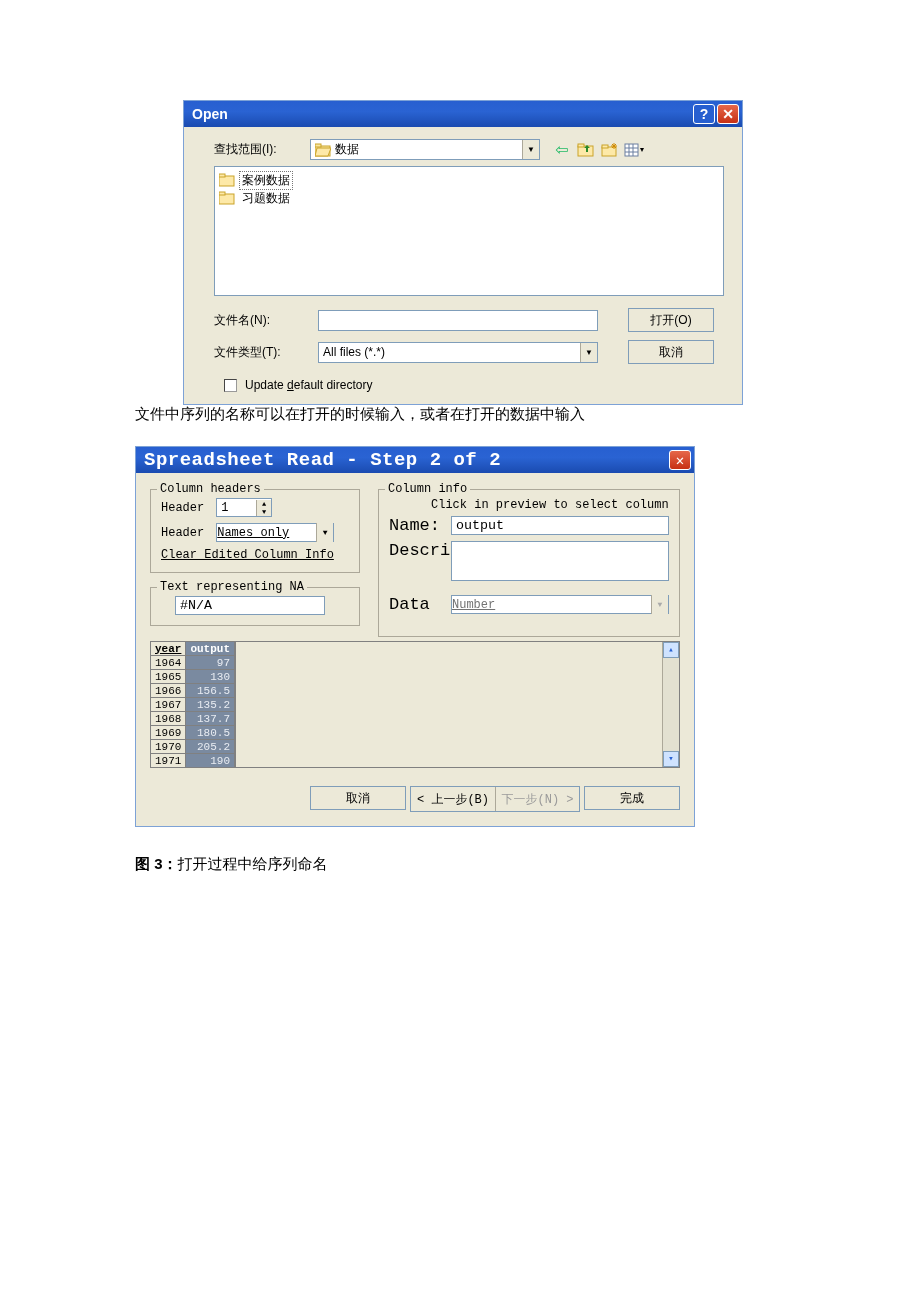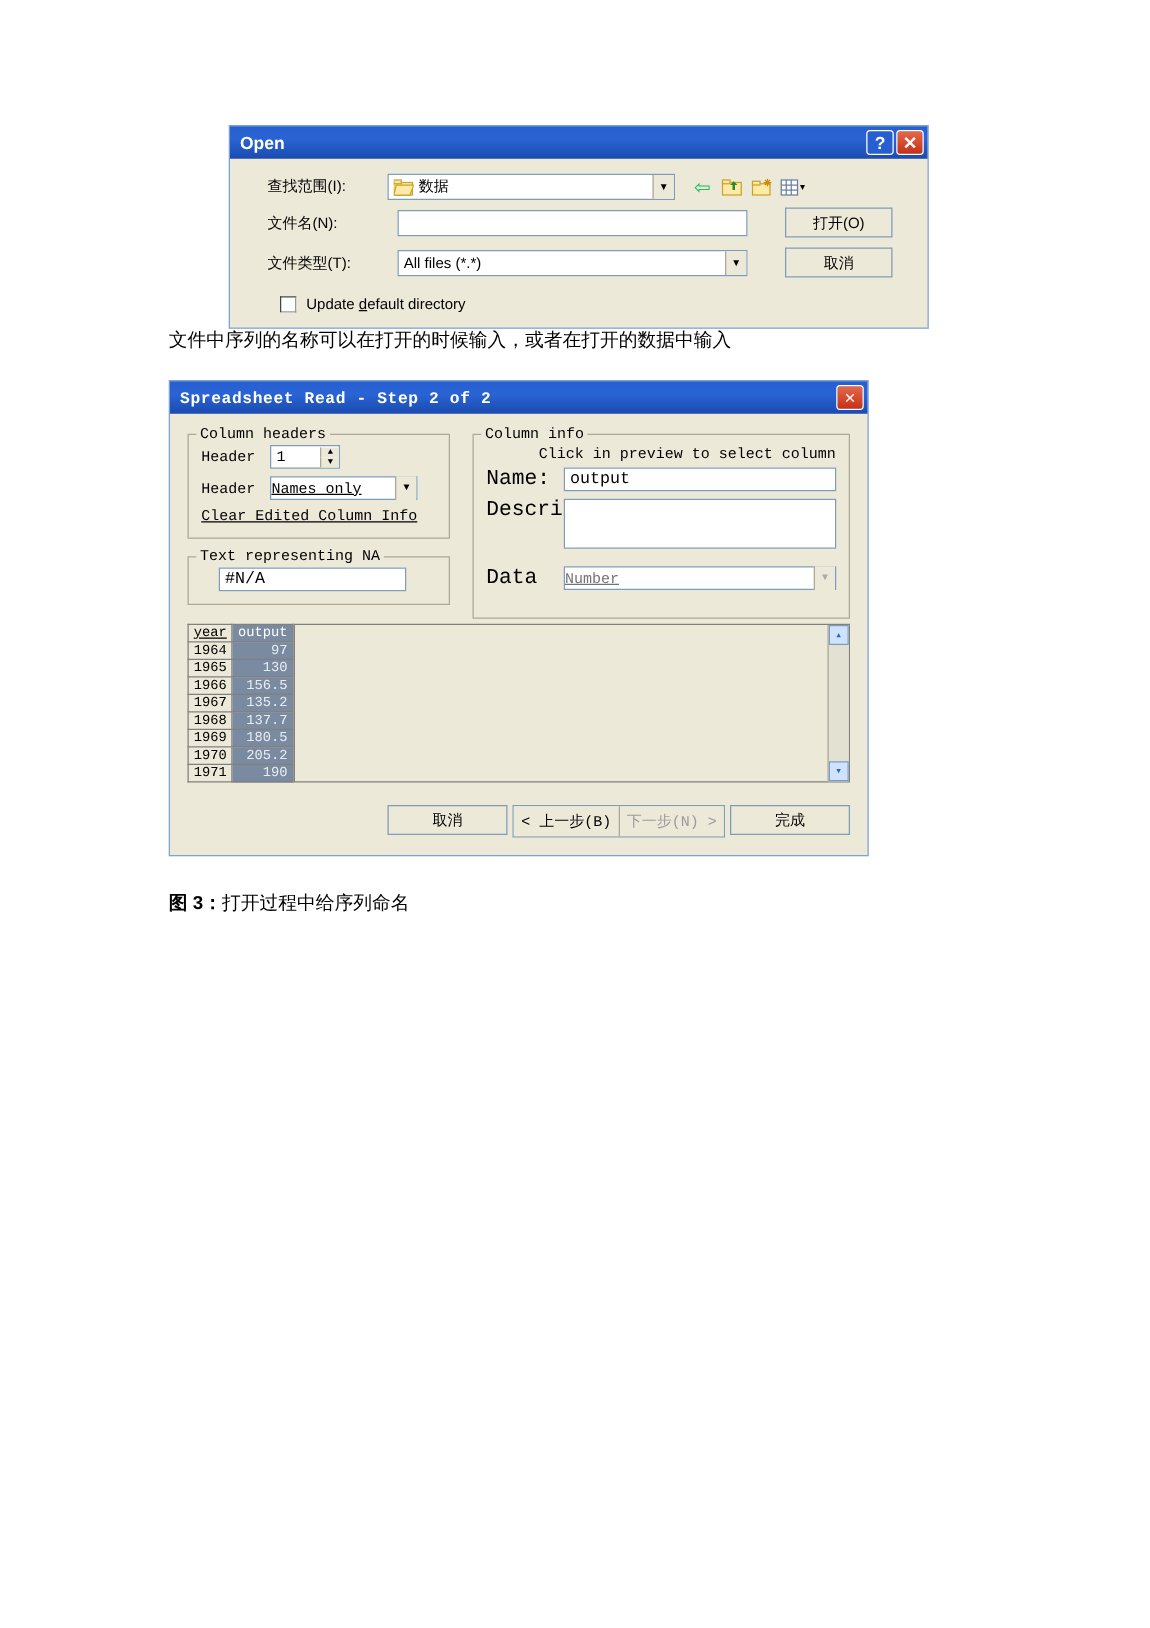--- a/index.html
+++ b/index.html
@@ -122,21 +122,21 @@
   }
 
   .dlg1-grid { display:grid; grid-template-columns: 98px 280px 110px; gap:8px 6px; align-items:center; }
   .dlg1-grid .btn-col { display:flex; justify-content:flex-end; }
   .update-row { display:flex; align-items:center; gap:8px; margin-top:14px; margin-left:10px;}
   .update-row .cb { width:13px; height:13px; border:1px inset #999; background:#fff; }
   .underline-d { text-decoration: underline; text-decoration-color:#000; }
 
   
   .dlg2 { width: 560px; font-family: "Courier New", SimSun, monospace; font-size:12px; }
-  .dlg2 .titlebar .title-text { font-family: "Courier New", monospace; font-weight:bold; font-size:13px; letter-spacing:0.5px;}
+  .dlg2 .titlebar .title-text { font-family: "Courier New", monospace; font-weight:bold; font-size:19px; letter-spacing:0.5px;}
   .dlg2 .body { padding: 10px 14px 14px 14px; }
   .dlg2 .top-row { display:flex; gap:18px; }
   .fset {
     border:1px solid #aca899;
     padding:8px 10px 10px 10px;
     position:relative;
     margin-top:6px;
   }
   .fset > .legend {
     position:absolute; top:-8px; left:6px; background:#ece9d8; padding:0 3px; font-size:12px;
@@ -177,21 +177,21 @@
     font-family:"Courier New",monospace;
     font-size:11px;
   }
   .preview-table td, .preview-table th {
     border:1px solid #808080;
     padding:0 4px;
     height:14px;
     text-align:right;
     background:#ece9d8;
   }
-  .preview-table th { font-weight:normal; }
+  .preview-table th { font-weight:bold; }
   .preview-table th.year { text-decoration:underline; }
   .preview-table th.selcol { background:#7a8aa0; color:#fff; }
   .preview-table td.output { background:#7a8aa0; color:#e8ecf2; }
   .preview-rest {
     flex:1; border:1px solid #808080; background:#ece9d8; position:relative;
   }
   .scroll-stub {
     position:absolute; right:0; top:0; bottom:0; width:17px;
     background:#e3e1d1; border-left:1px solid #aca899;
     display:flex; flex-direction:column; justify-content:space-between;
@@ -266,20 +266,40 @@
                 <line x1="1" y1="6" x2="14" y2="6" stroke="#6a7fa0"></line>
                 <line x1="1" y1="10" x2="14" y2="10" stroke="#6a7fa0"></line>
                 <line x1="5" y1="2" x2="5" y2="14" stroke="#6a7fa0"></line>
                 <line x1="9" y1="2" x2="9" y2="14" stroke="#6a7fa0"></line>
                 <polygon points="16,6 20,6 18,10" fill="#000"></polygon>
               </svg>
           </span>
         </div>
       </div>
 
+      <div class="listbox">
+        <div class="folder-item selected">
+          <span class="folder-ic">
+            <svg width="16" height="14">
+                <rect x="0" y="3" width="15" height="10" fill="#fde9a8" stroke="#caa32a"></rect>
+                <rect x="0" y="1" width="6" height="3" fill="#fde9a8" stroke="#caa32a"></rect>
+              </svg>
+          </span>
+          <span class="txt">案例数据</span>
+        </div>
+        <div class="folder-item">
+          <span class="folder-ic">
+            <svg width="16" height="14">
+                <rect x="0" y="3" width="15" height="10" fill="#fde9a8" stroke="#caa32a"></rect>
+                <rect x="0" y="1" width="6" height="3" fill="#fde9a8" stroke="#caa32a"></rect>
+              </svg>
+          </span>
+          <span class="txt">习题数据</span>
+        </div>
+      </div>
 
       <div class="dlg1-grid">
         <span class="label">文件名(N):</span>
         <input class="textfield" value="" style="">
         <div class="btn-col">
             <div class="btn">
               <span>打开(O)</span>
             </div>
           </div>
 

